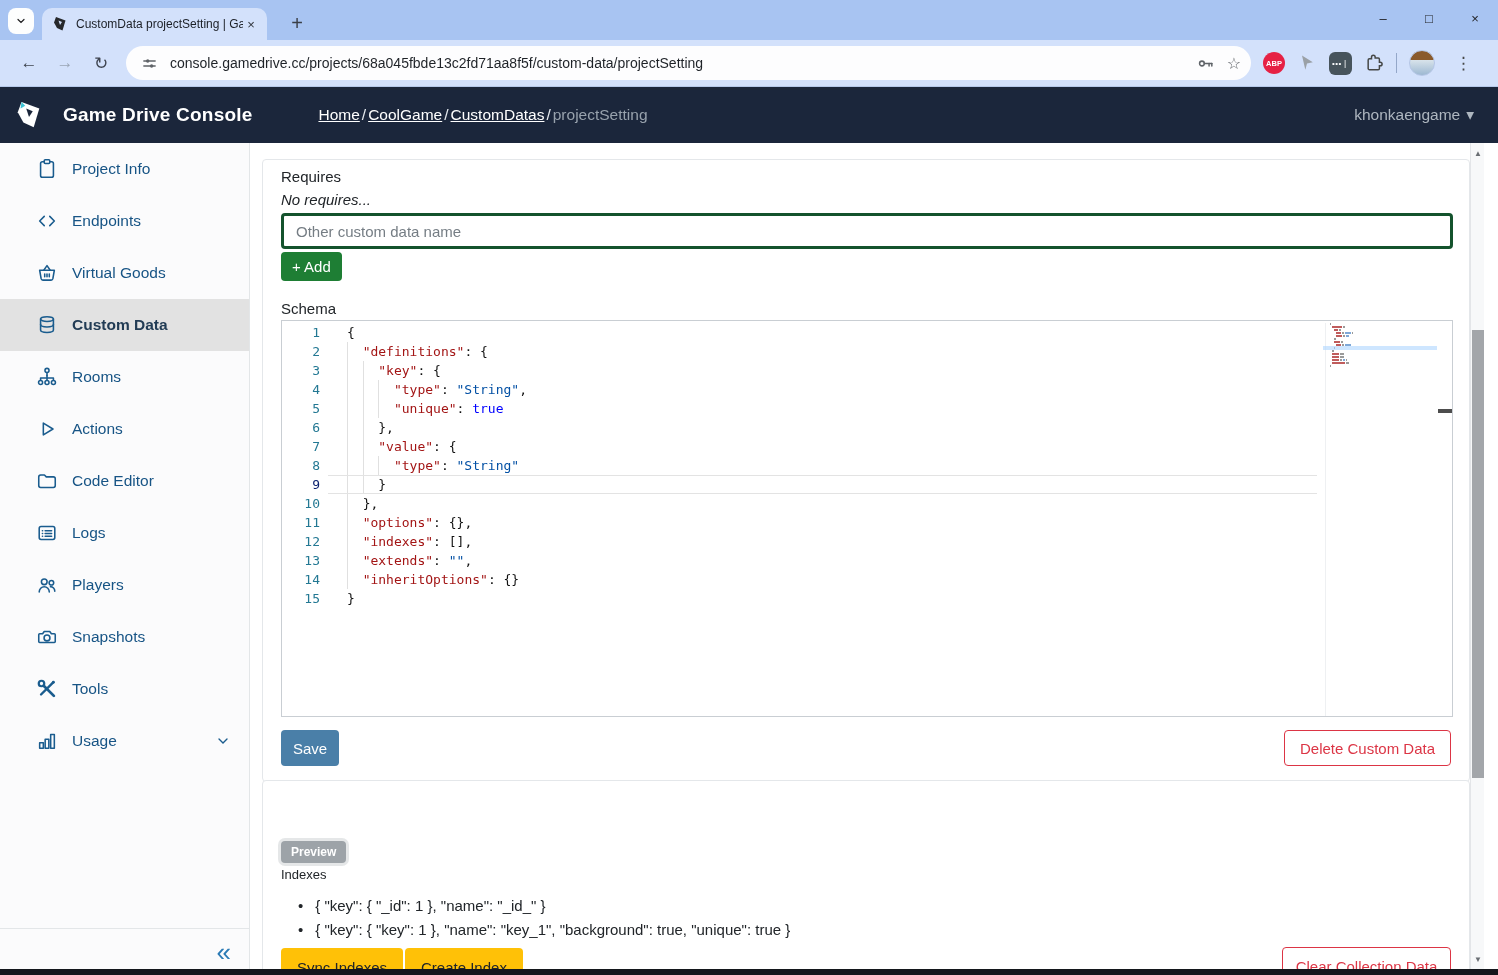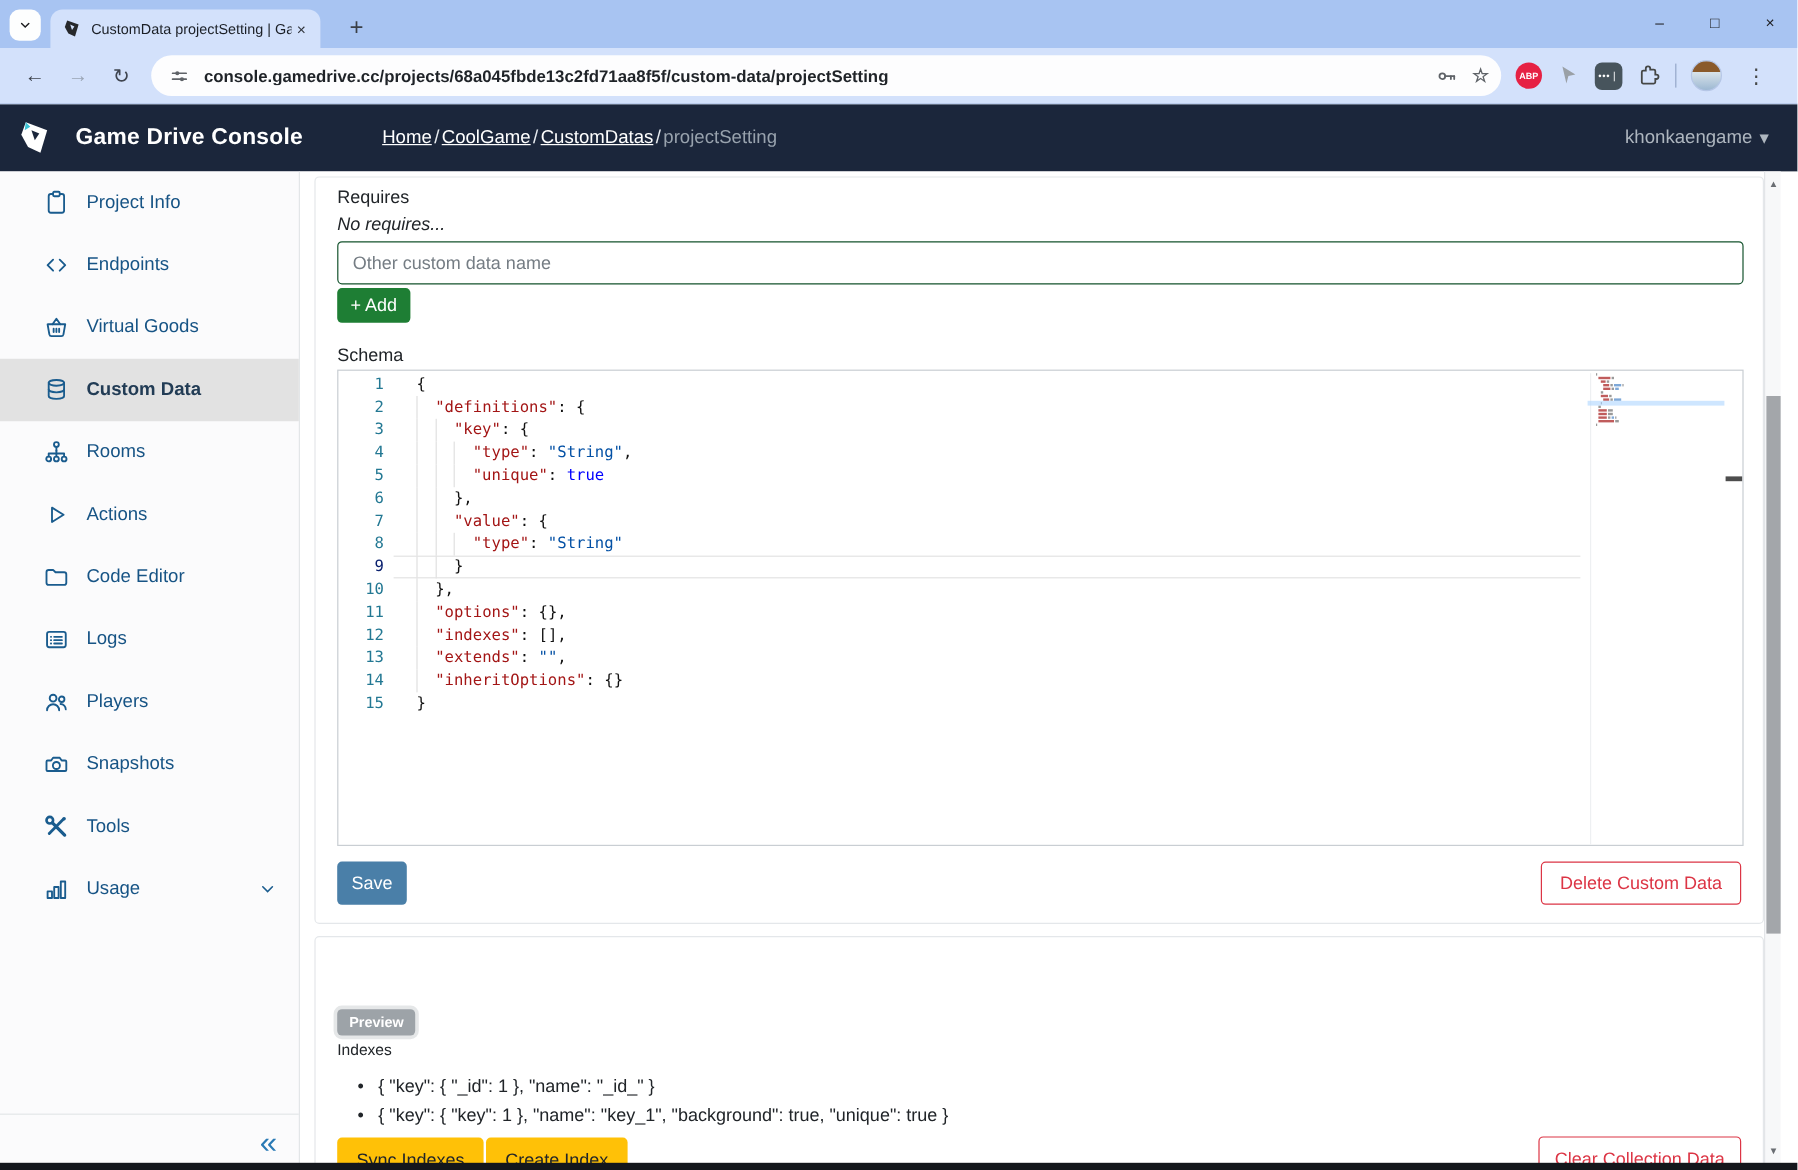--- a/index.html
+++ b/index.html
@@ -27,21 +27,21 @@
   .tab-title{flex:1;font-size:12px;color:#1b1f26;white-space:nowrap;overflow:hidden;margin-left:8px;}
   .tab-close{width:16px;height:16px;display:flex;align-items:center;justify-content:center;font-size:13px;color:#30343b;border-radius:50%;cursor:pointer;}
   .newtab{position:absolute;left:283px;top:9px;width:28px;height:28px;border:none;background:transparent;font-size:20px;color:#3a3f47;cursor:pointer;}
   .winbtns{position:absolute;right:0;top:0;height:36px;display:flex;}
   .winbtn{width:46px;height:36px;display:flex;align-items:center;justify-content:center;font-size:13px;color:#1d1d1f;cursor:pointer;}
 
   .toolbar{position:absolute;left:0;top:40px;width:1498px;height:47px;background:#d3e1fb;border-bottom:1px solid #b6c9ea;display:flex;align-items:center;}
   .navbtn{width:30px;height:30px;border:none;background:transparent;font-size:17px;color:#3f4550;cursor:pointer;margin-left:6px;}
   .navbtn:first-child{margin-left:14px;}
   .navbtn.disabled{color:#9aa5b5;}
-  .addressbar{margin-left:10px;width:1125px;height:34px;background:#fdfdfe;border-radius:17px;display:flex;align-items:center;padding:0 10px 0 12px;cursor:text;font-weight:bold;}
+  .addressbar{margin-left:10px;width:1125px;height:34px;background:#fdfdfe;border-radius:17px;display:flex;align-items:center;padding:0 10px 0 12px;cursor:text;}
   .url{flex:1;font-size:14px;color:#1f2328;margin-left:10px;white-space:nowrap;overflow:hidden;}
   .pill-ic{width:22px;height:22px;display:flex;align-items:center;justify-content:center;cursor:pointer;}
   .star{font-size:16px;color:#5f6368;margin-left:10px;}
   .ext{display:flex;align-items:center;margin-left:12px;gap:12px;}
   .abp{width:22px;height:22px;border-radius:50%;background:#e62144;color:#fff;font-size:7.5px;font-weight:bold;display:flex;align-items:center;justify-content:center;cursor:pointer;}
   .darkext{width:23px;height:23px;border-radius:6px;background:#47545c;color:#fff;font-size:8px;display:flex;align-items:center;justify-content:center;letter-spacing:.5px;cursor:pointer;}
   .divider{width:1px;height:20px;background:#94a7c9;}
   .avatar{width:26px;height:26px;border-radius:50%;background:linear-gradient(180deg,#8a5a2b 0%,#8a5a2b 38%,#d8e3ea 38%,#9db8d2 100%);border:1px solid #b5c6e6;cursor:pointer;}
   .menu3{font-size:17px;color:#454746;margin:0 8px;cursor:pointer;}
 
@@ -61,26 +61,26 @@
   .sb-item{height:52px;display:flex;align-items:center;padding-left:36px;cursor:pointer;}
   .sb-item .lbl{font-size:15.5px;color:var(--sidebar-link);margin-left:14px;}
   .sb-item.sel{background:#e2e2e2;}
   .sb-item.sel .lbl{color:#223c55;font-weight:700;}
   .sb-item .chev{margin-left:auto;margin-right:18px;}
   .sb-foot{position:absolute;left:0;bottom:0;width:100%;height:47px;border-top:1px solid #e3e6e8;display:flex;align-items:center;justify-content:flex-end;}
   .collapse-btn{margin-right:18px;font-size:26px;color:#2a7ab5;background:none;border:none;cursor:pointer;line-height:1;}
 
   .content{position:absolute;left:250px;top:0;width:1234px;height:832px;overflow:hidden;background:#fff;}
   .card{position:absolute;left:12px;width:1208px;background:#fff;border:1px solid #e4e7ea;border-radius:4px;}
-  .card1{top:4px;height:623px;}
+  .card1{top:16px;height:623px;}
   .card2{top:637px;height:360px;}
 
   .sec-label{position:absolute;left:18px;font-size:15px;color:#212529;}
   .empty-note{position:absolute;left:18px;font-style:italic;font-size:15px;color:#212529;}
-  .name-input{position:absolute;left:18px;top:53px;width:1172px;height:36px;border:1px solid #14532d;border-radius:4px;font-size:15px;padding:0 12px;color:#212529;font-family:"Liberation Sans",sans-serif;}
+  .name-input{position:absolute;left:18px;top:53px;width:1172px;height:36px;border:3px solid #14532d;border-radius:4px;font-size:15px;padding:0 12px;color:#212529;font-family:"Liberation Sans",sans-serif;}
   .name-input::placeholder{color:#757d84;}
   .btn{border:none;border-radius:4px;font-size:15px;cursor:pointer;font-family:"Liberation Sans",sans-serif;}
   .btn-add{position:absolute;left:18px;top:92px;height:29px;padding:0 11px;background:var(--accent-green);color:#fff;}
   .btn-save{position:absolute;left:18px;top:570px;width:58px;height:36px;background:var(--save-blue);color:#fff;}
   .btn-del{position:absolute;right:18px;top:570px;width:167px;height:36px;background:#fff;border:1px solid var(--danger);color:var(--danger);}
 
   
   .editor{position:absolute;left:18px;top:160px;width:1172px;height:397px;border:1px solid #c9ced3;background:#fff;font-family:"DejaVu Sans Mono",monospace;font-size:13px;cursor:text;overflow:hidden;}
   .cl{position:relative;height:19px;line-height:19px;white-space:pre;display:flex;}
   .cl:first-child{margin-top:2px;}

